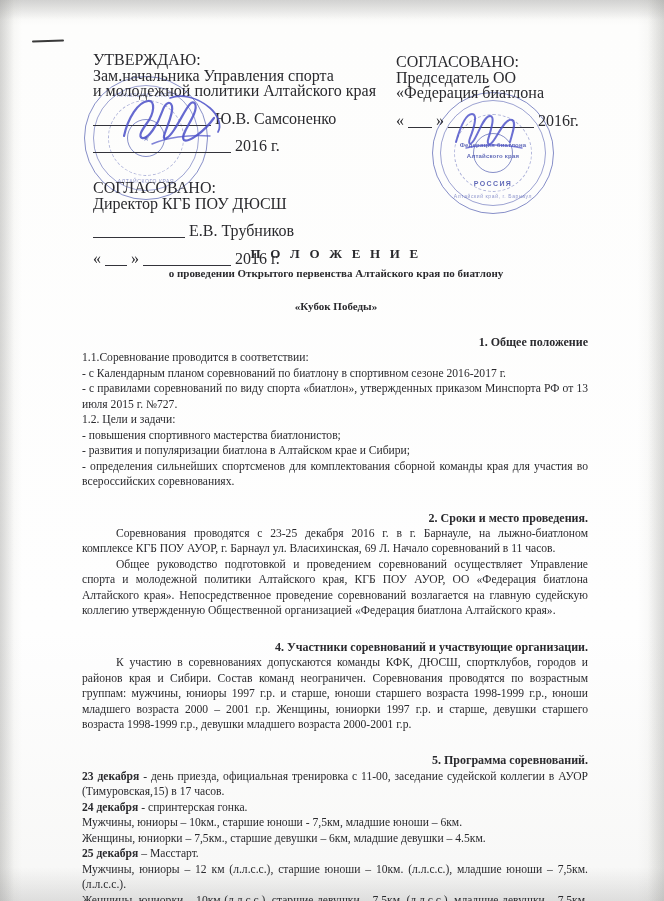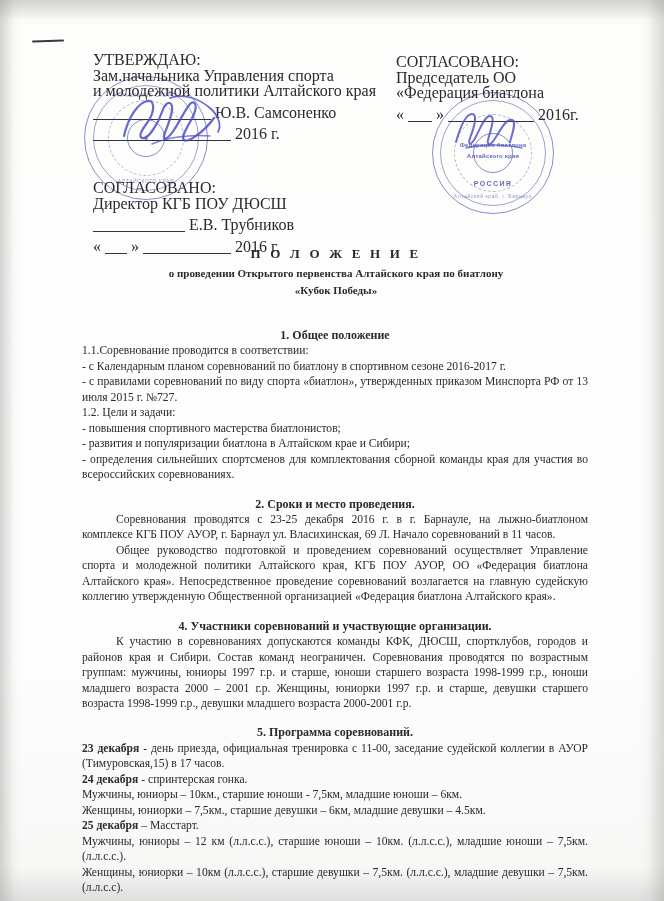--- a/index.html
+++ b/index.html
@@ -83,21 +83,21 @@
   .appr-left  { left: 93px;  top: 0; }
   .appr-right { left: 396px; top: 2px; }
   .appr-left2 { left: 93px;  top: 128px; }
 
   .sig-line {
     display: inline-block;
     border-bottom: 1px solid #33333a;
     height: 12px;
     vertical-align: -2px;
   }
-  .sig-row { margin-top: 6px; }
+  .sig-row { margin-top: 12px; }
 
   
   .stamp {
     position: absolute;
     border-radius: 50%;
     z-index: 4;
     pointer-events: none;
     mix-blend-mode: multiply;
   }
   .stamp .ring {
@@ -194,24 +194,24 @@
   .body-wrap {
     position: absolute;
     left: 82px;
     right: 76px;
     top: 314px;
     z-index: 5;
     font-size: 11.6px;
     line-height: 15.45px;
   }
   .sec-head {
-    text-align: center;
+    text-align: right;
     font-weight: bold;
     font-size: 12px;
-    margin: 14px 0 0 0;
+    margin: 21px 0 0 0;
   }
   p.para {
     margin: 0;
     text-align: justify;
     text-indent: 0;
   }
   p.para.indent { text-indent: 34px; }
   .b { font-weight: bold; }
 </style>
 </head>
@@ -306,21 +306,21 @@
         <span class="sig-line" style="width:88px"></span>
         <span>2016 г.</span>
       </div>
     </div>
 
   </div>
 
   <div class="title-wrap">
     <div class="doc-title">П О Л О Ж Е Н И Е</div>
     <div class="doc-subtitle">о проведении Открытого первенства  Алтайского края по биатлону</div>
-    <div class="doc-subtitle" style="margin-top:0">«Кубок Победы»</div>
+    <div class="doc-subtitle" style="margin-top:16px">«Кубок Победы»</div>
   </div>
 
   <div class="body-wrap" id="body-wrap">
       <div class="sec-head">1. Общее положение</div>
       <p class="para">1.1.Соревнование проводится  в соответствии:</p>
       <p class="para">- с Календарным планом соревнований по биатлону в спортивном сезоне 2016-2017 г.</p>
       <p class="para">- с правилами соревнований по виду спорта «биатлон», утвержденных приказом Минспорта РФ от 13 июля 2015 г. №727.</p>
       <p class="para">1.2. Цели и задачи:</p>
       <p class="para">- повышения спортивного мастерства биатлонистов;</p>
       <p class="para">- развития и популяризации биатлона в Алтайском крае и Сибири;</p>

